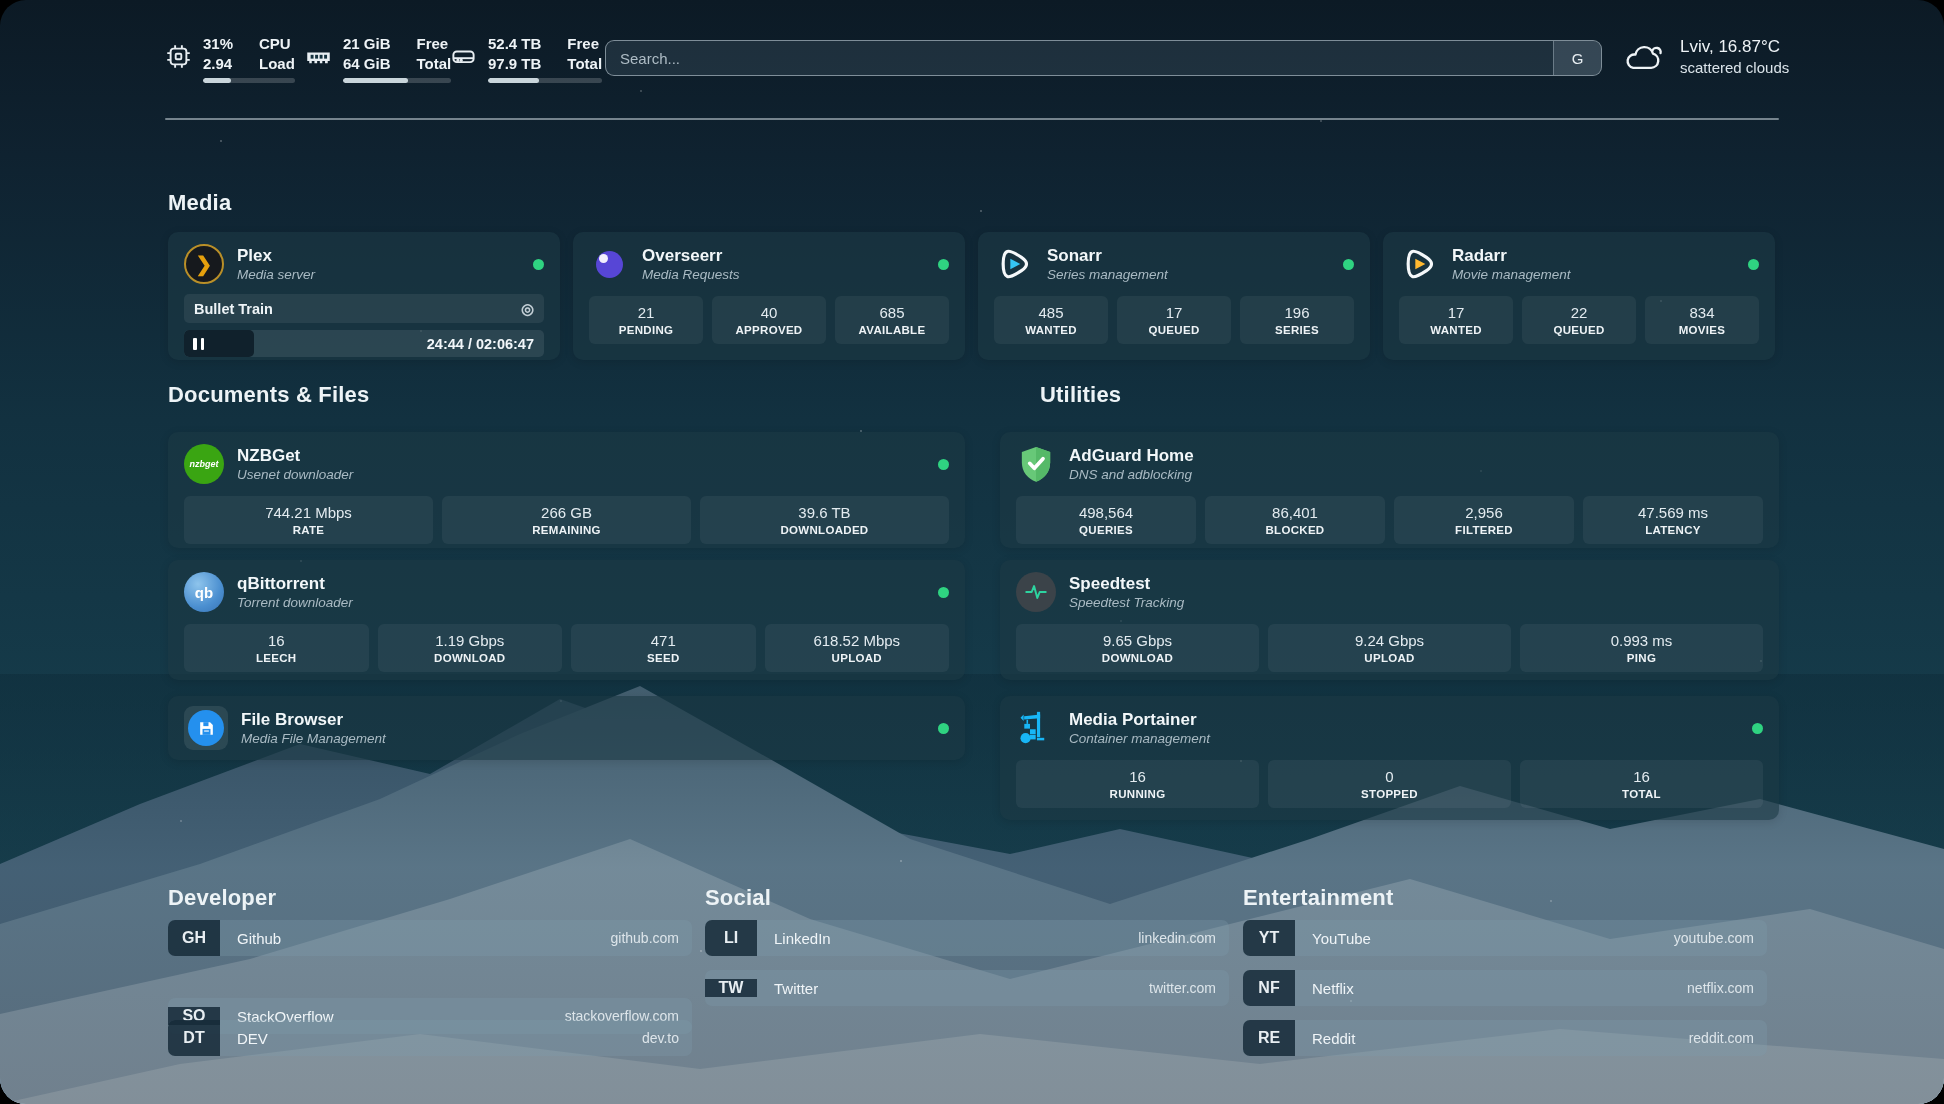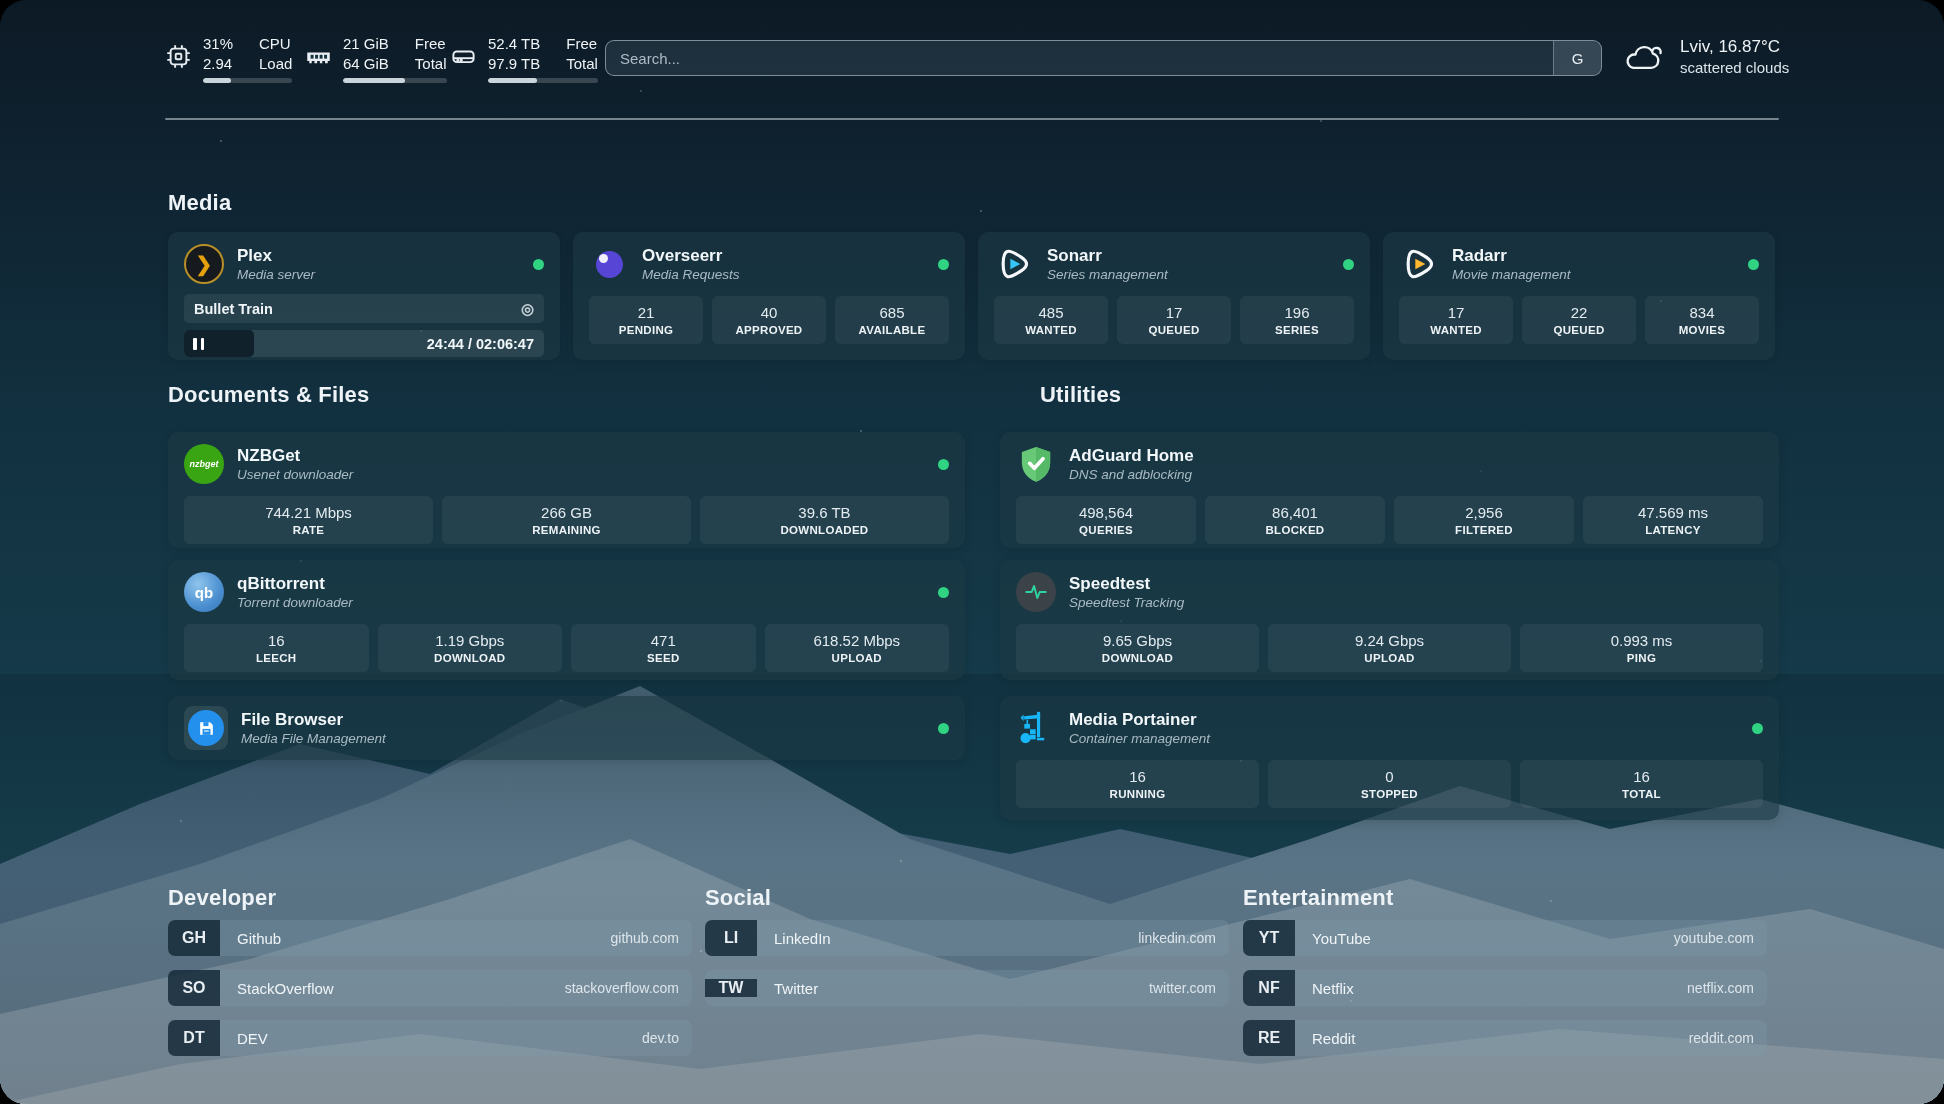--- a/index.html
+++ b/index.html
@@ -15,21 +15,21 @@
     box-shadow: 220px 140px 0 rgba(255,255,255,.3), 640px 90px 0 rgba(255,255,255,.25), 980px 210px 0 rgba(255,255,255,.3),
     1320px 120px 0 rgba(255,255,255,.25), 1660px 300px 0 rgba(255,255,255,.3), 420px 330px 0 rgba(255,255,255,.25),
     860px 430px 0 rgba(255,255,255,.3), 1480px 470px 0 rgba(255,255,255,.25), 300px 560px 0 rgba(255,255,255,.3),
     1120px 620px 0 rgba(255,255,255,.25), 1760px 660px 0 rgba(255,255,255,.3), 560px 700px 0 rgba(255,255,255,.25),
     1240px 760px 0 rgba(255,255,255,.3), 180px 820px 0 rgba(255,255,255,.25), 900px 860px 0 rgba(255,255,255,.3),
     1550px 900px 0 rgba(255,255,255,.25), 700px 950px 0 rgba(255,255,255,.3), 1350px 1000px 0 rgba(255,255,255,.25); }
   
   .sys { position:absolute; display:flex; gap:11px; color:#eef3f6; }
   .sys svg { width:27px; height:27px; margin-top:9px; }
   .sys-cols { display:flex; gap:26px; font-size:15px; line-height:20px; position:relative; padding-bottom:9px; }
-  .sys-col div { white-space:nowrap; }
+  .sys-col div { white-space:nowrap;font-weight:bold; }
   .sys-bar { position:absolute; left:0; bottom:0; height:5px; width:100%; border-radius:3px; background:rgba(255,255,255,0.18); overflow:hidden; }
   .sys-fill { height:100%; border-radius:3px; background:#c9d5db; }
   .searchbox { position:absolute; left:605px; top:40px; width:997px; height:36px; border:1.5px solid rgba(205,220,228,0.55);
     border-radius:9px; background:rgba(125,150,165,0.16); display:flex; overflow:hidden; }
   .searchbox input { flex:1; background:transparent; border:none; outline:none; color:#e8eef2; font-size:15px; padding:0 14px; font-family:Liberation Sans, sans-serif; }
   .searchbox input::placeholder { color:#aebcc5; }
   .search-g { width:48px; display:flex; align-items:center; justify-content:center; font-size:15px; color:#e8eef2;
     background:rgba(160,180,195,0.18); border-left:1.5px solid rgba(205,220,228,0.35); cursor:pointer; }
   .weather { position:absolute; left:1622px; top:36px; display:flex; gap:14px; align-items:center; color:#eef3f6; }
   .weather svg { width:44px; height:36px; }
@@ -470,21 +470,21 @@
         </div>
     </div>
   </div>
 
   <div class="sec-title" style="left:168px; top:885px;">Developer</div>
   <div class="bm-row" style="left:168px; top:920px; width:524px;">
     <div class="bm-abbr">GH</div>
     <div class="bm-name">Github</div>
     <div class="bm-url">github.com</div>
   </div>
-  <div class="bm-row" style="left:168px; top:970px; width:524px;">
+  <div class="bm-row" style="left:168px; top:998px; width:524px;align-items:center;">
     <div class="bm-abbr">SO</div>
     <div class="bm-name">StackOverflow</div>
     <div class="bm-url">stackoverflow.com</div>
   </div>
   <div class="bm-row" style="left:168px; top:1020px; width:524px;">
     <div class="bm-abbr">DT</div>
     <div class="bm-name">DEV</div>
     <div class="bm-url">dev.to</div>
   </div>
 

